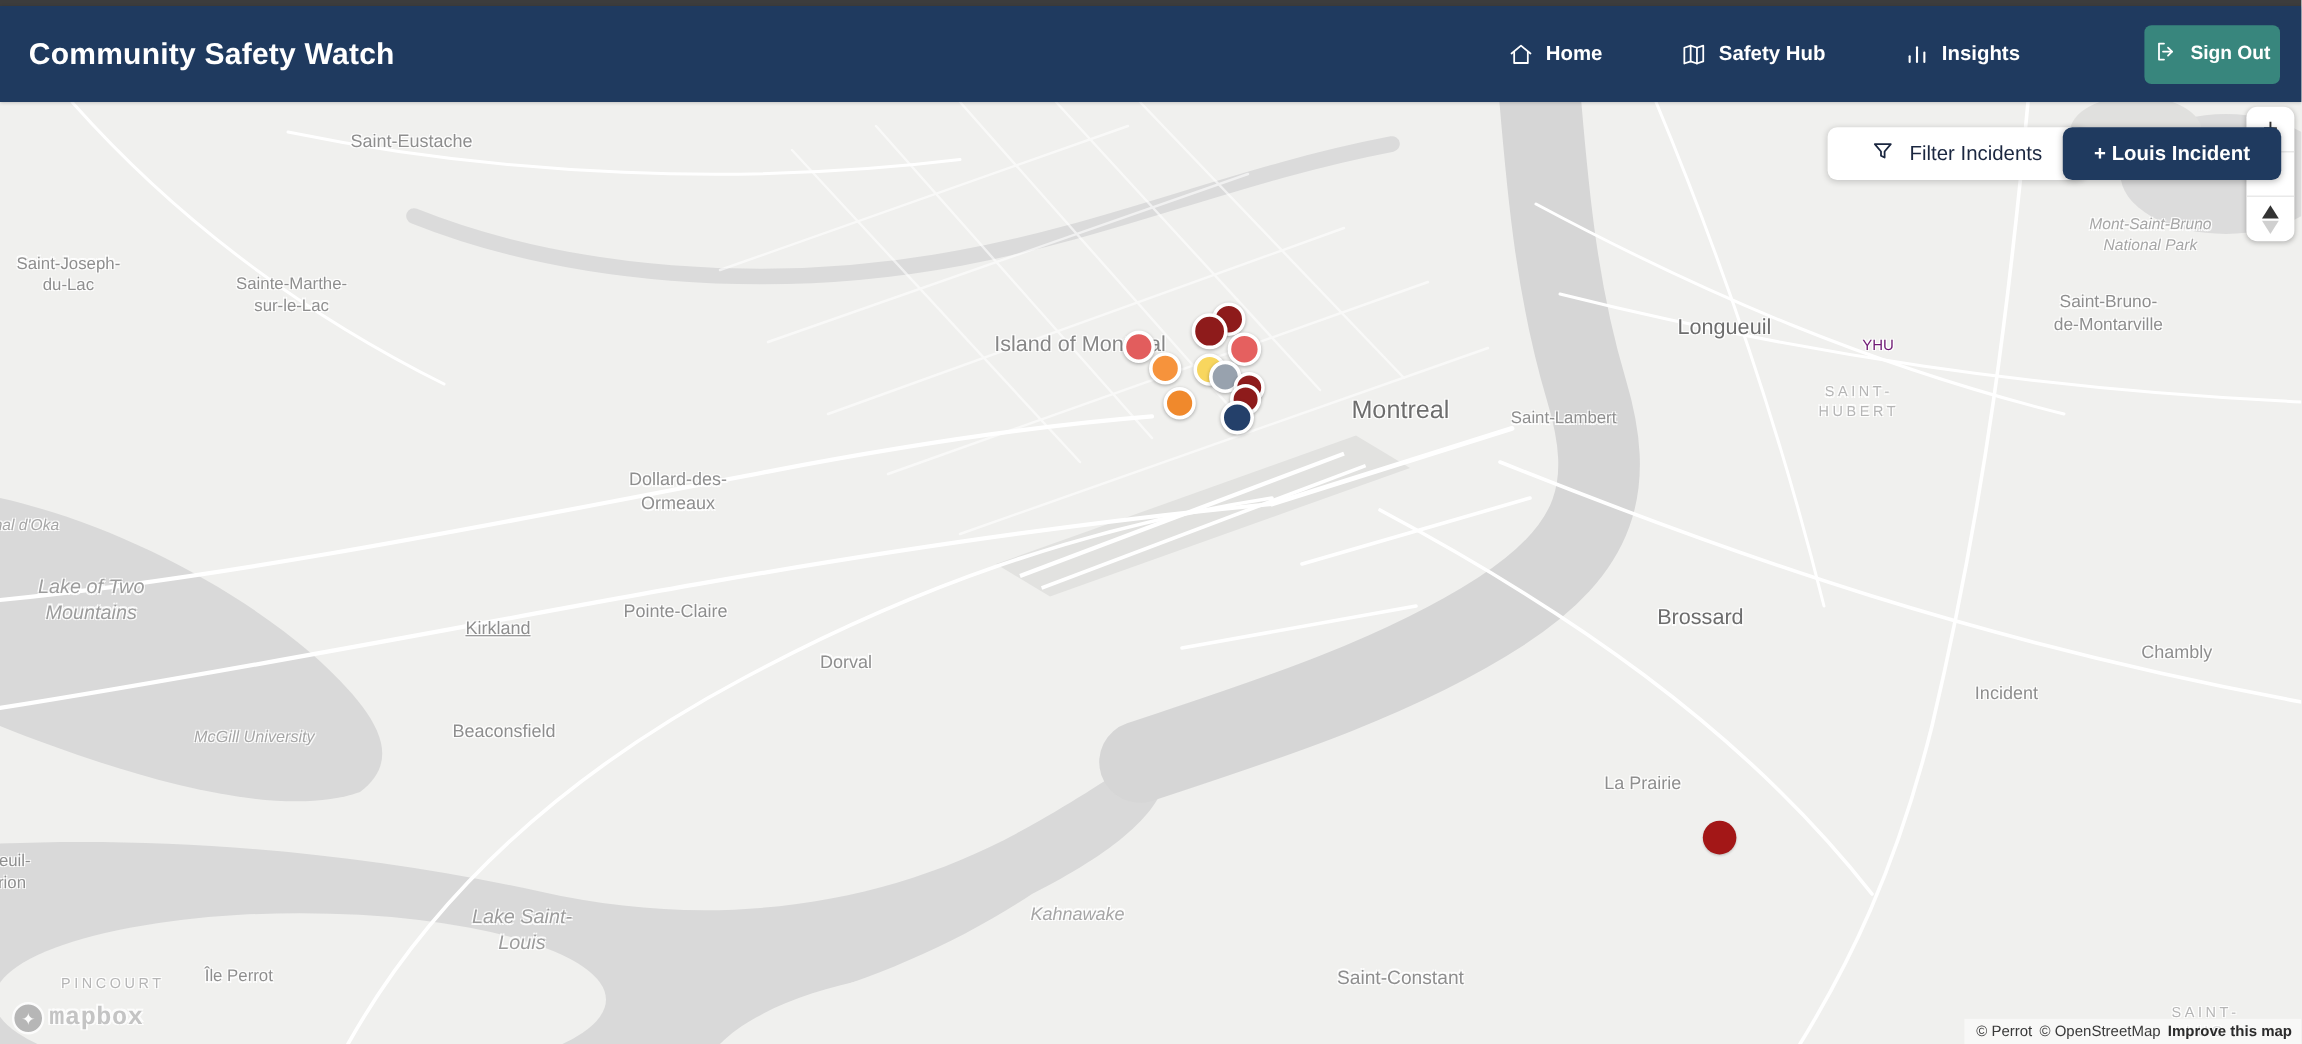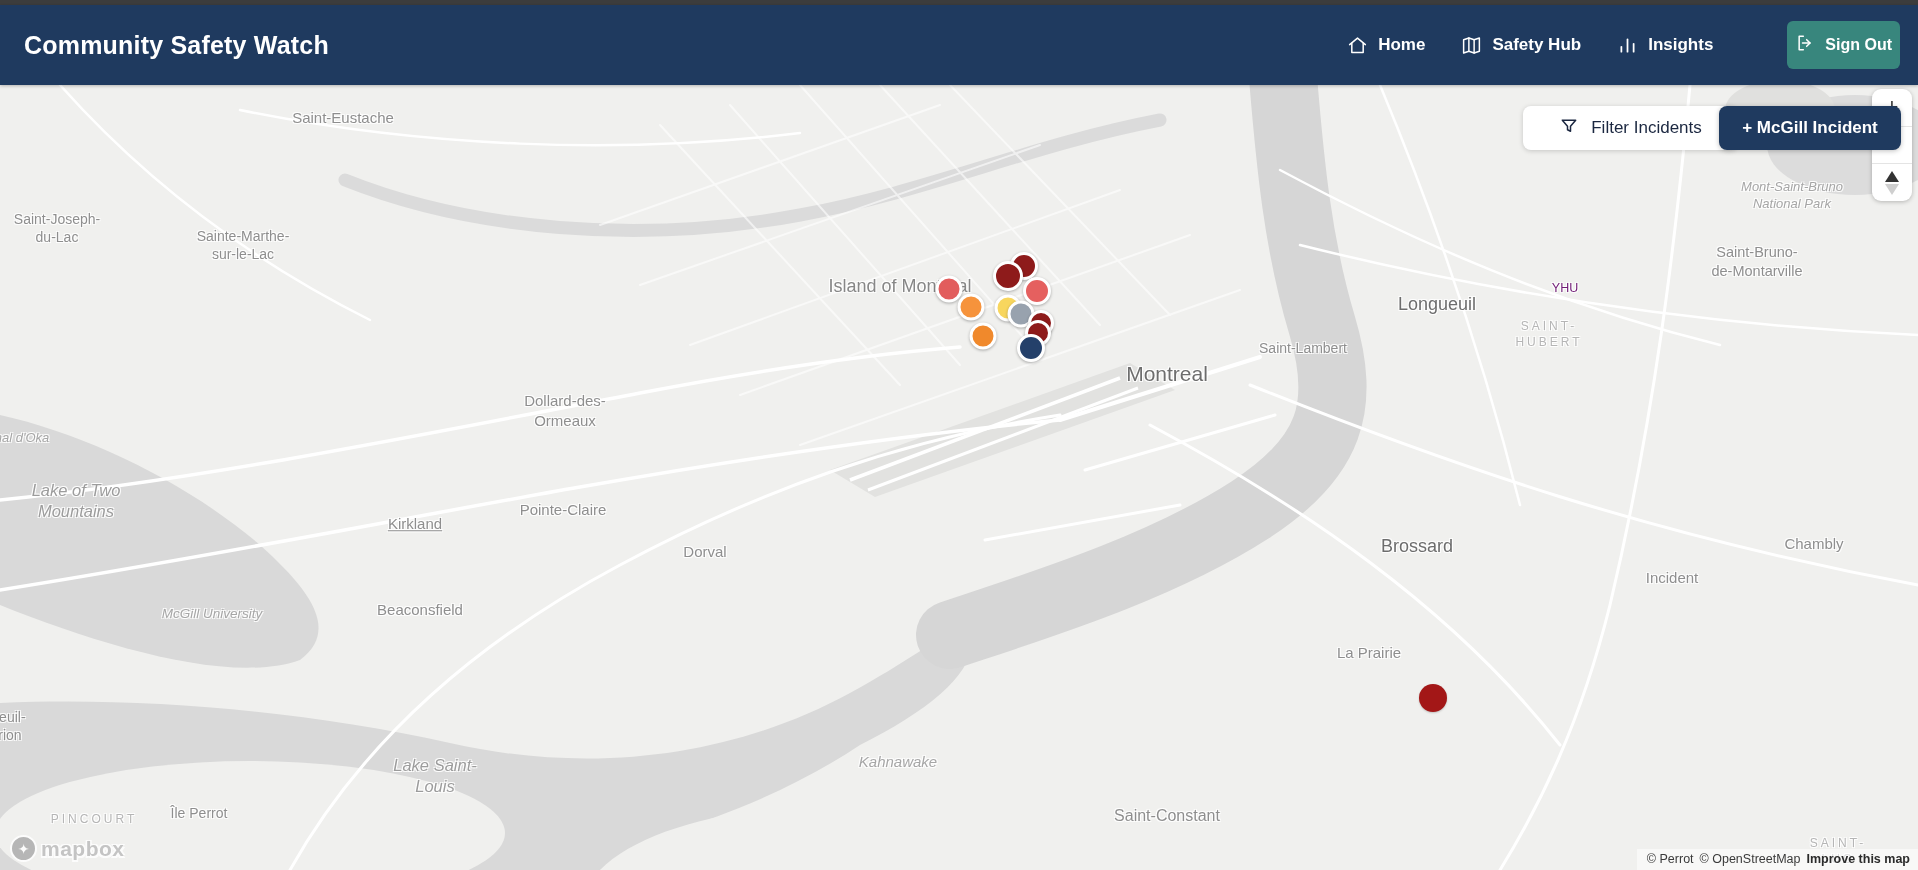--- a/index.html
+++ b/index.html
@@ -12,21 +12,21 @@
   .top-strip { width:100%; height:5px; background:#3c3c3c; }
 
   
   header {
     height:80px; background:var(--navy,#1f3a5f);
     display:flex; align-items:center;
     padding:0 18px 0 24px; color:#fff; position:relative; z-index:30;
     box-shadow:0 1px 3px rgba(0,0,0,.25);
   }
   .app-title { font-size:25px; font-weight:700; letter-spacing:.2px; }
-  nav { margin-left:auto; display:flex; align-items:center; gap:36px; }
+  nav { margin-left:auto; display:flex; align-items:center; gap:66px; }
   .nav-item { display:flex; align-items:center; gap:10px; font-size:17px; font-weight:600; cursor:pointer; white-space:nowrap; }
   .nav-item svg { display:block; }
   .signout-btn {
     margin-left:38px; background:var(--teal,#38867d); color:#fff;
     display:flex; align-items:center; gap:10px;
     font-size:16px; font-weight:600; border:none; border-radius:6px;
     padding:12px 8px; cursor:pointer; font-family:inherit;
   }
 
   
@@ -40,21 +40,21 @@
   .map-labels { z-index:2; }
   .map-markers { z-index:3; }
 
   .map-label {
     position:absolute; transform:translate(-50%,-50%);
     white-space:pre-line; text-align:center; line-height:1.3;
     color:#8e8e8e; font-size:14px;
     text-shadow:-1px -1px 0 rgba(255,255,255,.85), 1px -1px 0 rgba(255,255,255,.85),
                 -1px 1px 0 rgba(255,255,255,.85), 1px 1px 0 rgba(255,255,255,.85);
   }
-  .map-label.city   { color:#6d6d6d;margin-top:32px; }
+  .map-label.city   { color:#6d6d6d; }
   .map-label.region { color:#878787; }
   .map-label.water  { color:#9c9c9c; font-style:italic; }
   .map-label.park   { color:#a6a6a6; font-style:italic; }
   .map-label.poi    { color:#701a75; }
   .map-label.area   { color:#b5b5b5; }
 
   .marker {
     position:absolute; transform:translate(-50%,-50%);
     border-radius:50%; border:3px solid #fff;
     box-shadow:0 1px 3px rgba(0,0,0,.3);
@@ -107,20 +107,21 @@
   }
   .mapbox-logo .bubble {
     width:27px; height:27px; border-radius:50%;
     background:#adadad; border:2px solid #fff;
     display:flex; align-items:center; justify-content:center;
     color:#fff; font-size:14px;
   }
   .mapbox-logo .word {
     font-size:21px; font-weight:700; letter-spacing:.5px; color:#bdbdbd;
     text-shadow:-1.5px -1.5px 0 #fff, 1.5px -1.5px 0 #fff, -1.5px 1.5px 0 #fff, 1.5px 1.5px 0 #fff;
+    font-family:Liberation Mono, monospace;
   }
 </style>
 </head>
 <body>
 
 <div class="top-strip"></div>
 
 <header>
   <div class="app-title">Community Safety Watch</div>
   <nav>
@@ -276,21 +277,21 @@
 
   <button class="map-btn filter-btn">
     <span>
       <svg width="20" height="20" viewBox="0 0 24 24" fill="none" stroke="#1b2740" stroke-width="1.8" stroke-linejoin="round">
           <path d="M4 5 H20 L13.8 12.3 V18.3 L10.2 16.5 V12.3 Z"></path>
         </svg>
     </span>
     <span>Filter Incidents</span>
   </button>
   <button class="map-btn report-btn">
-    <span>+ McGill Incident</span>
+    <span>+ Louis Incident</span>
   </button>
 
   <div class="nav-ctrl">
     <button>+</button>
     <button>−</button>
     <button class="compass">
       <span class="tri-up"></span>
       <span class="tri-down"></span>
     </button>
   </div>

